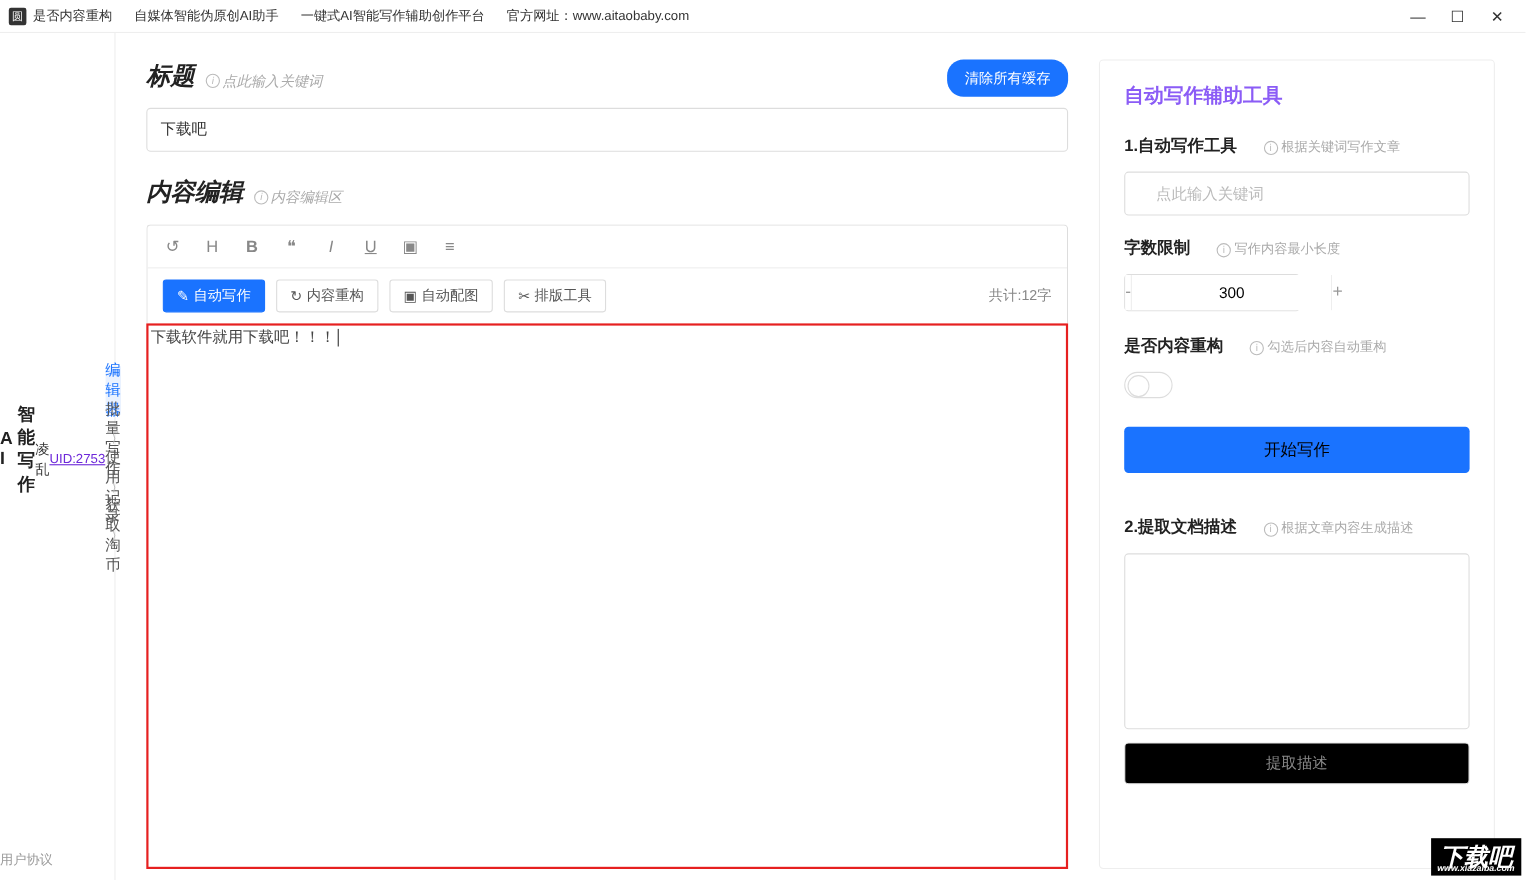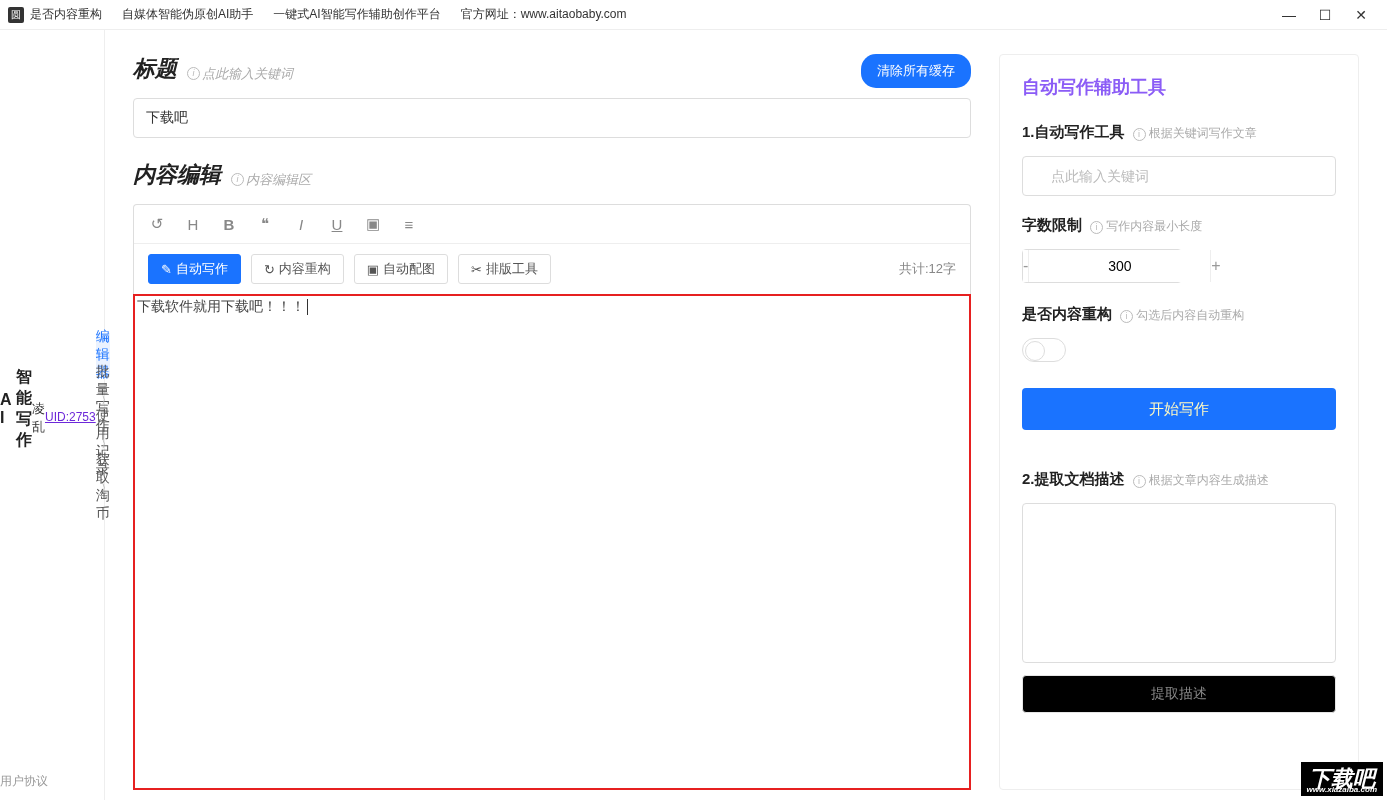--- a/index.html
+++ b/index.html
@@ -53,33 +53,33 @@
 .action-row { display: flex; align-items: center; gap: 10px; padding: 10px 14px; }
 .act-btn { border: 1px solid #ddd; background: #fff; border-radius: 3px; padding: 5px 12px; font-size: 13px; color: #555; cursor: pointer; display: inline-flex; align-items: center; gap: 4px; }
 .act-btn.primary { background: #1a73ff; color: #fff; border-color: #1a73ff; }
 .count { margin-left: auto; font-size: 13px; color: #888; }
 
 .editor { flex: 1; border: 2px solid #e62020; padding: 2px; font-size: 14px; color: #444; min-height: 200px; }
 .editor .cursor { display: inline-block; width: 1px; height: 16px; background: #333; vertical-align: middle; margin-left: 2px; }
 
 
 .rp-title { font-size: 18px; font-weight: 600; color: #8b5cf6; margin-bottom: 24px; }
-.rp-sub { font-size: 15px; font-weight: 600; color: #222; display: flex; align-items: baseline; gap: 8px; margin-bottom: 14px; }
+.rp-sub { font-size: 15px; font-weight: 600; color: #222; display: flex; align-items: baseline; gap: 24px; margin-bottom: 14px; }
 .rp-sub .hint { font-size: 12px; color: #aaa; font-weight: normal; }
 .rp-input { width: 100%; height: 40px; border: 1px solid #ddd; border-radius: 4px; padding: 0 28px; font-size: 14px; margin-bottom: 20px; }
 .rp-input::placeholder { color: #bbb; }
 
 .num-stepper { display: flex; border: 1px solid #ddd; border-radius: 4px; width: 160px; height: 34px; margin-bottom: 22px; }
 .num-stepper button { width: 34px; border: none; background: #fff; font-size: 16px; color: #999; cursor: pointer; }
 .num-stepper input { flex: 1; border: none; border-left: 1px solid #eee; border-right: 1px solid #eee; text-align: center; font-size: 14px; }
 
 .toggle { width: 44px; height: 24px; border: 1px solid #ddd; border-radius: 12px; position: relative; background: #fff; margin-bottom: 26px; cursor: pointer; }
 .toggle::after { content: ""; position: absolute; width: 18px; height: 18px; border-radius: 50%; border: 1px solid #ddd; background: #fff; left: 2px; top: 2px; }
 
-.btn-start { width: 100%; height: 42px; background: #1a73ff; color: #fef9c3; border: none; border-radius: 4px; font-size: 15px; cursor: pointer; margin-bottom: 40px; }
+.btn-start { width: 100%; height: 42px; background: #1a73ff; color: #000000; border: none; border-radius: 4px; font-size: 15px; cursor: pointer; margin-bottom: 40px; }
 
 .desc-textarea { width: 100%; height: 160px; border: 1px solid #ddd; border-radius: 4px; padding: 10px; font-size: 13px; resize: none; margin-bottom: 12px; }
 .btn-extract { width: 100%; height: 38px; background: #000000; border: 1px solid #e5e5e5; border-radius: 4px; font-size: 14px; color: #888; cursor: pointer; }
 
 
 .watermark { position: absolute; right: 4px; bottom: 4px; background: #000; color: #fff; font-size: 22px; font-weight: bold; padding: 2px 8px; font-style: italic; }
 .watermark-url { position: absolute; right: 6px; bottom: 2px; font-size: 8px; color: #fff; padding-left: 16px; }
 </style>
 </head>
 <body>

